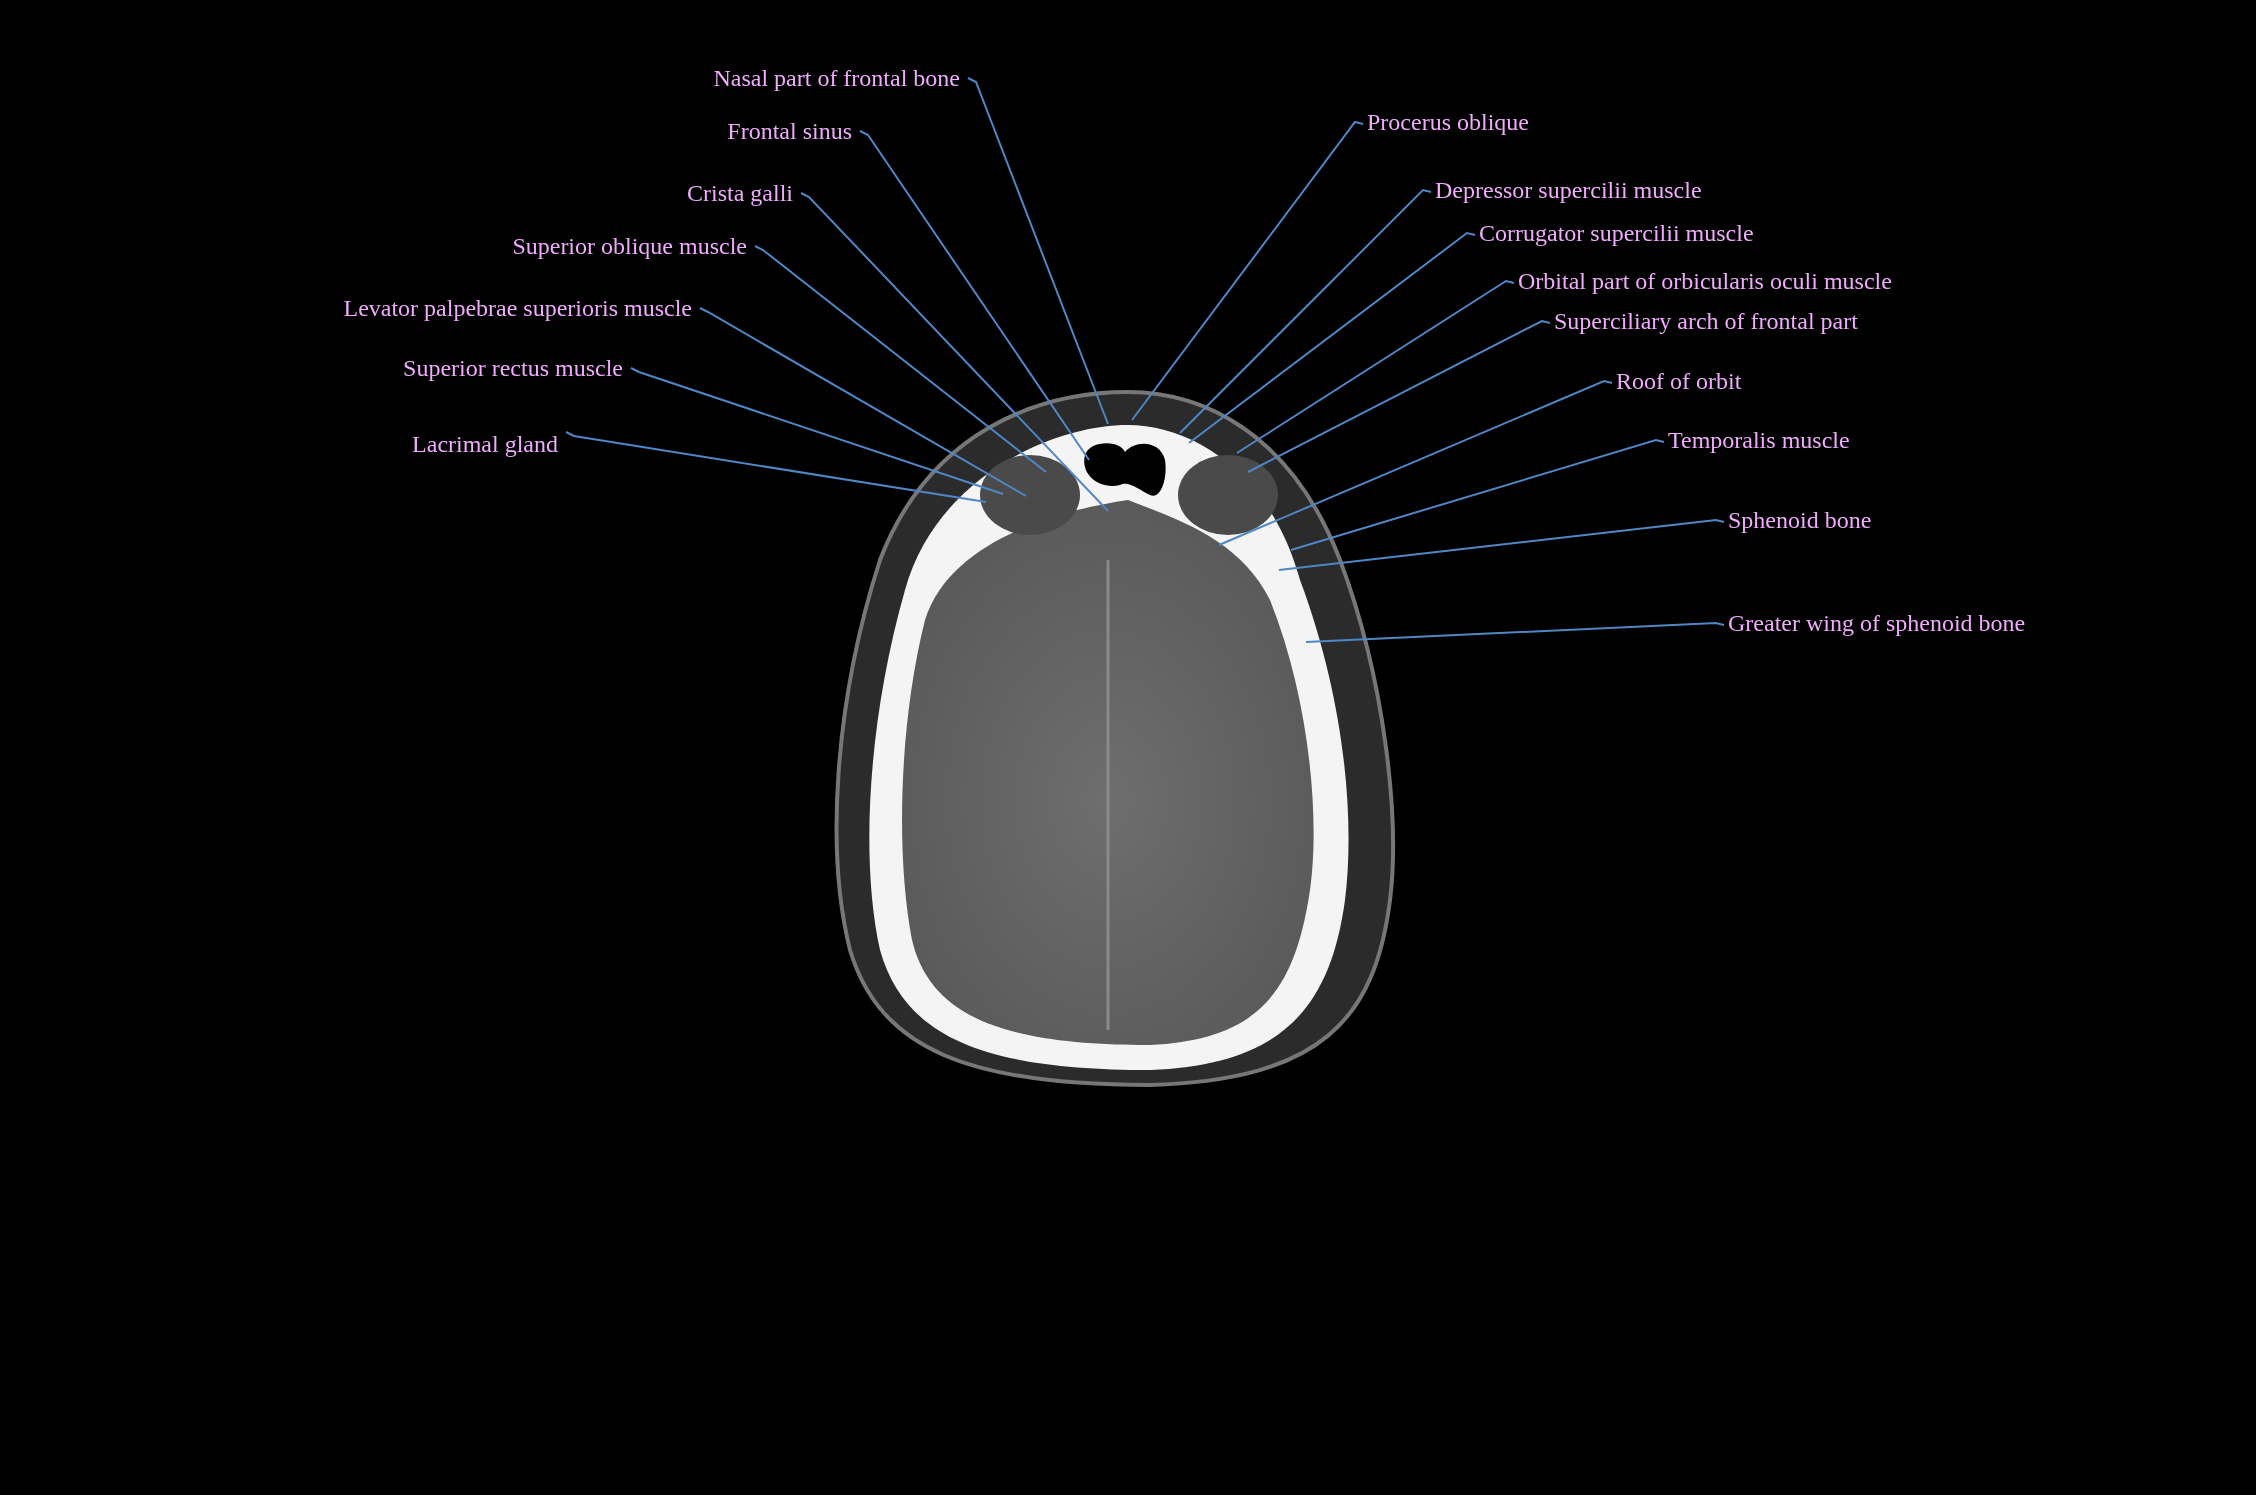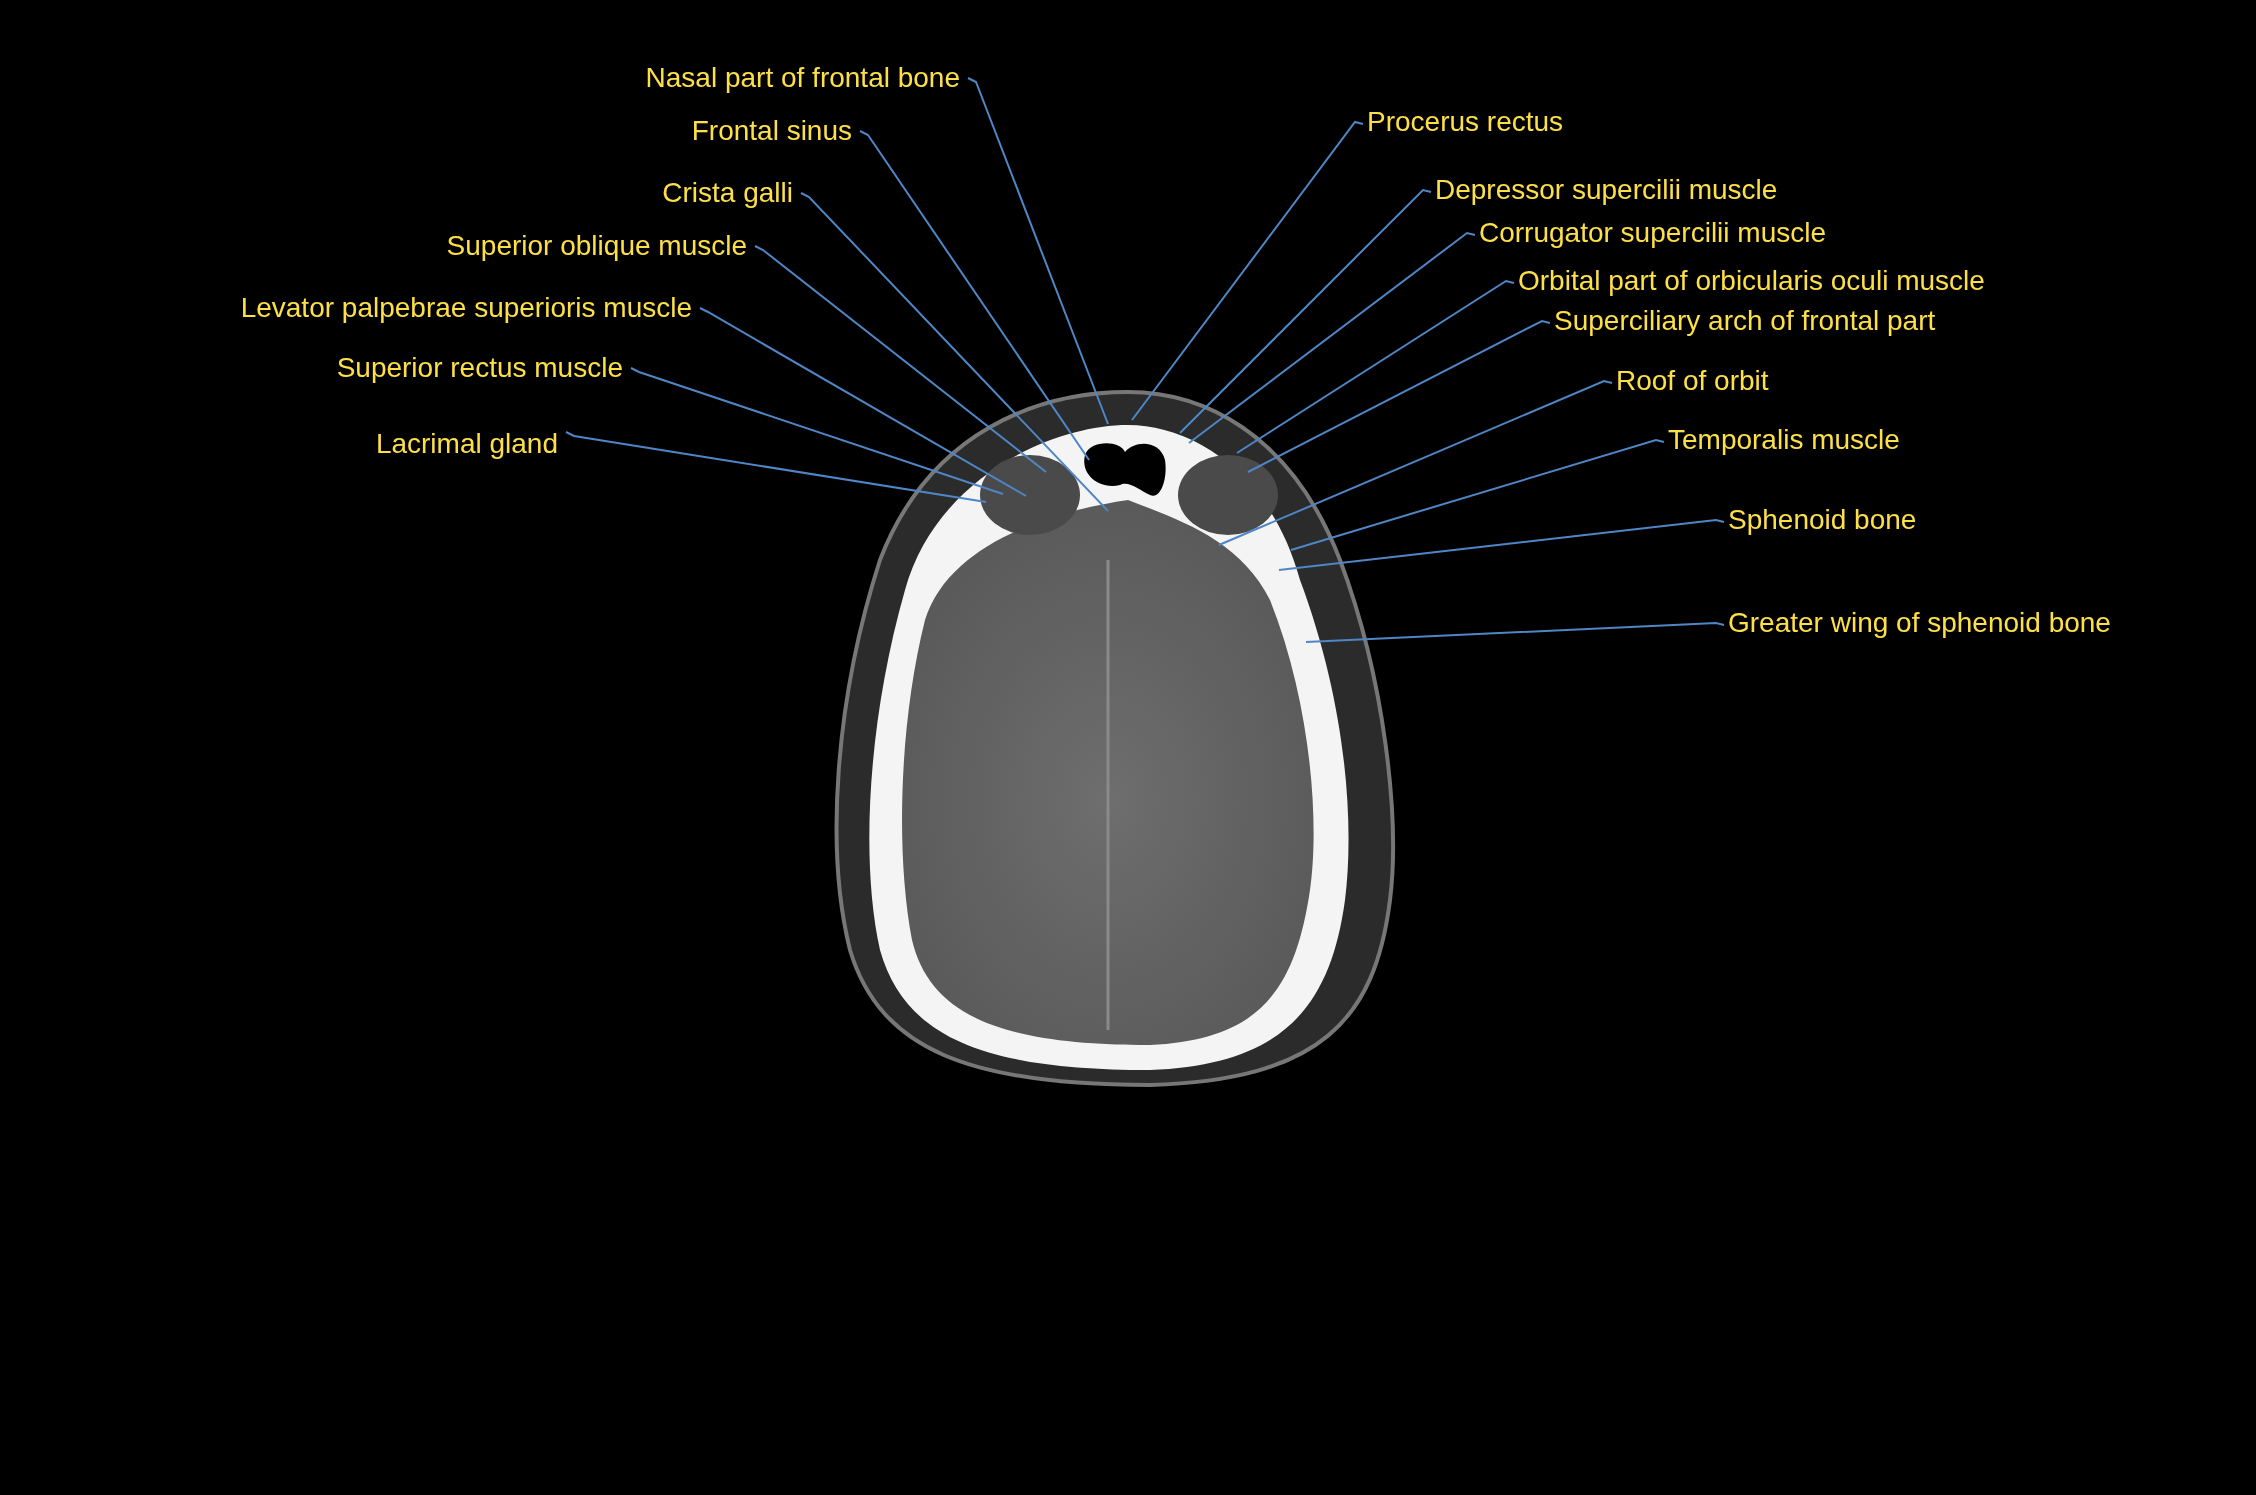--- a/index.html
+++ b/index.html
@@ -1,18 +1,18 @@
 <!DOCTYPE html>
 <html><head>
 <meta charset="utf-8">
 <style>
   html, body { margin:0; padding:0; background:#000; }
   body { width:2256px; height:1495px; position:relative; overflow:hidden; font-family:"Liberation Sans", sans-serif; }
   #scan { position:absolute; left:0; top:0; }
-  .label { position:absolute; color:#fde047; font-size:28px; white-space:nowrap; line-height:32px; }
+  .label { position:absolute; color:#f0abfc; font-size:24px; white-space:nowrap; line-height:32px;font-family:Liberation Serif, serif; }
   .label.left { text-align:right; }
 </style>
 </head>
 <body>
 
 <svg id="scan" width="2256" height="1495" viewBox="0 0 2256 1495">
   <defs>
     <radialGradient id="brain" cx="50%" cy="55%" r="55%">
       <stop offset="0%" stop-color="#6e6e6e"></stop>
       <stop offset="100%" stop-color="#5a5a5a"></stop>
@@ -52,21 +52,21 @@
 </svg>
 
 <div id="labels">
     <div class="label left" style="right: 1296px; top: 62px;">Nasal part of frontal bone</div>
     <div class="label left" style="right: 1404px; top: 115px;">Frontal sinus</div>
     <div class="label left" style="right: 1463px; top: 177px;">Crista galli</div>
     <div class="label left" style="right: 1509px; top: 230px;">Superior oblique muscle</div>
     <div class="label left" style="right: 1564px; top: 292px;">Levator palpebrae superioris muscle</div>
     <div class="label left" style="right: 1633px; top: 352px;">Superior rectus muscle</div>
     <div class="label left" style="right: 1698px; top: 416px; margin-top: 12px;">Lacrimal gland</div>
-    <div class="label" style="left: 1367px; top: 106px;">Procerus rectus</div>
+    <div class="label" style="left: 1367px; top: 106px;">Procerus oblique</div>
     <div class="label" style="left: 1435px; top: 174px;">Depressor supercilii muscle</div>
     <div class="label" style="left: 1479px; top: 217px;">Corrugator supercilii muscle</div>
     <div class="label" style="left: 1518px; top: 265px;">Orbital part of orbicularis oculi muscle</div>
     <div class="label" style="left: 1554px; top: 305px;">Superciliary arch of frontal part</div>
     <div class="label" style="left: 1616px; top: 365px;">Roof of orbit</div>
     <div class="label" style="left: 1668px; top: 424px;">Temporalis muscle</div>
     <div class="label" style="left: 1728px; top: 504px;">Sphenoid bone</div>
     <div class="label" style="left: 1728px; top: 607px;">Greater wing of sphenoid bone</div>
   </div>
 

